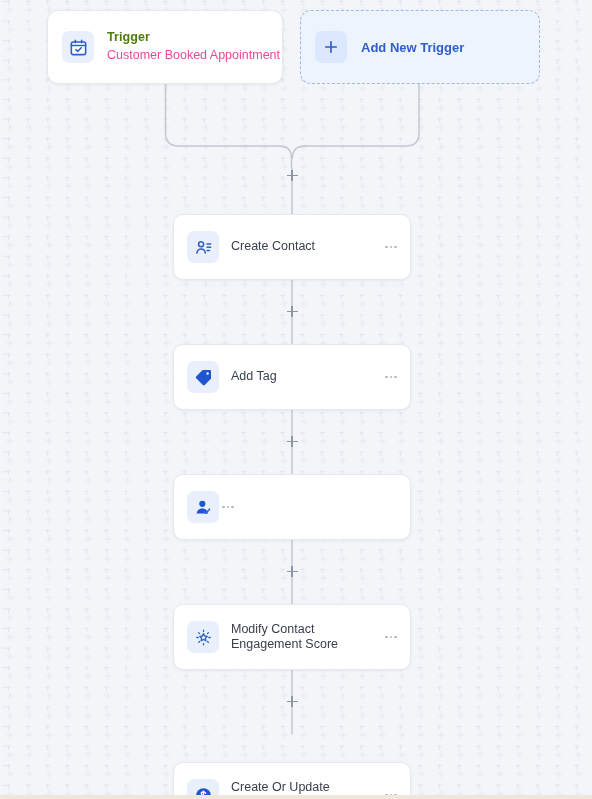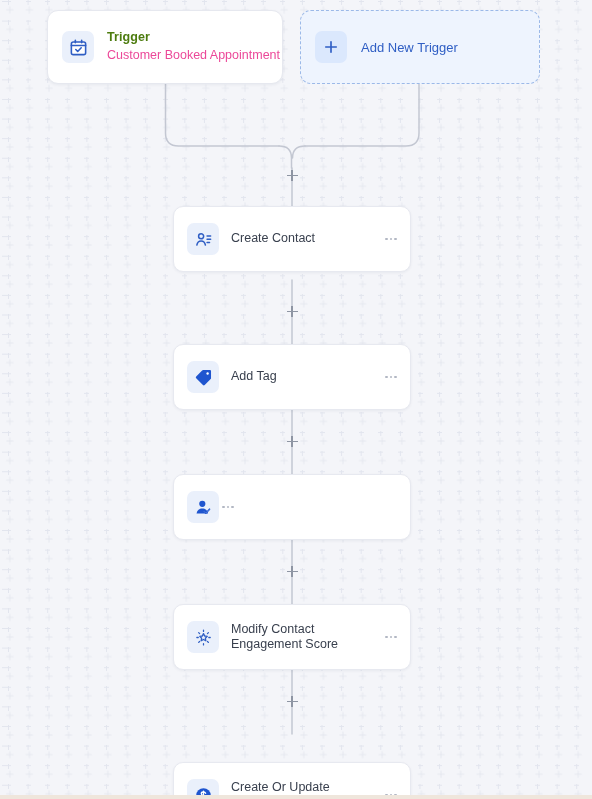--- a/index.html
+++ b/index.html
@@ -114,21 +114,21 @@
   .trigger-sub {
     font-size: 12.5px;
     color: #ec4899;
     margin-top: 2px;
   }
 
   .add-trigger-label {
     margin-left: 14px;
     font-size: 13px;
     color: #2f5ec4;
-    font-weight: 400;
+    font-weight: 700;
   }
 
   
   .node-card {
     position: absolute;
     left: 173px;
     width: 238px;
     background: #ffffff;
     border: 1px solid #e7e9f0;
     border-radius: 10px;
@@ -254,21 +254,21 @@
   </div>
   <div class="add-trigger-label">Add New Trigger</div>
 </div>
 
 <div class="rail-plus" style="top:168px"></div>
 <div class="rail-plus" style="top:304px"></div>
 <div class="rail-plus" style="top:434px"></div>
 <div class="rail-plus" style="top:564px"></div>
 <div class="rail-plus" style="top:694px"></div>
 
-<div class="node-card" style="top:206px;height:66px">
+<div class="node-card" style="top:214px;height:66px">
   <div class="icon-tile">
     <svg width="19" height="19" viewBox="0 0 24 24" fill="none" stroke="#2f5ec4" stroke-width="1.9" stroke-linecap="round" stroke-linejoin="round">
       <circle cx="9" cy="8" r="3.2"></circle>
       <path d="M3.6 19 c0.6 -3.4 2.9 -5.2 5.4 -5.2 c2.5 0 4.8 1.8 5.4 5.2"></path>
       <path d="M16.5 7.5 H21 M16.5 11.6 H21 M16.5 15.7 H19.6"></path>
     </svg>
   </div>
   <div class="node-label">Create Contact</div>
   <div class="node-menu">
     <i></i>

